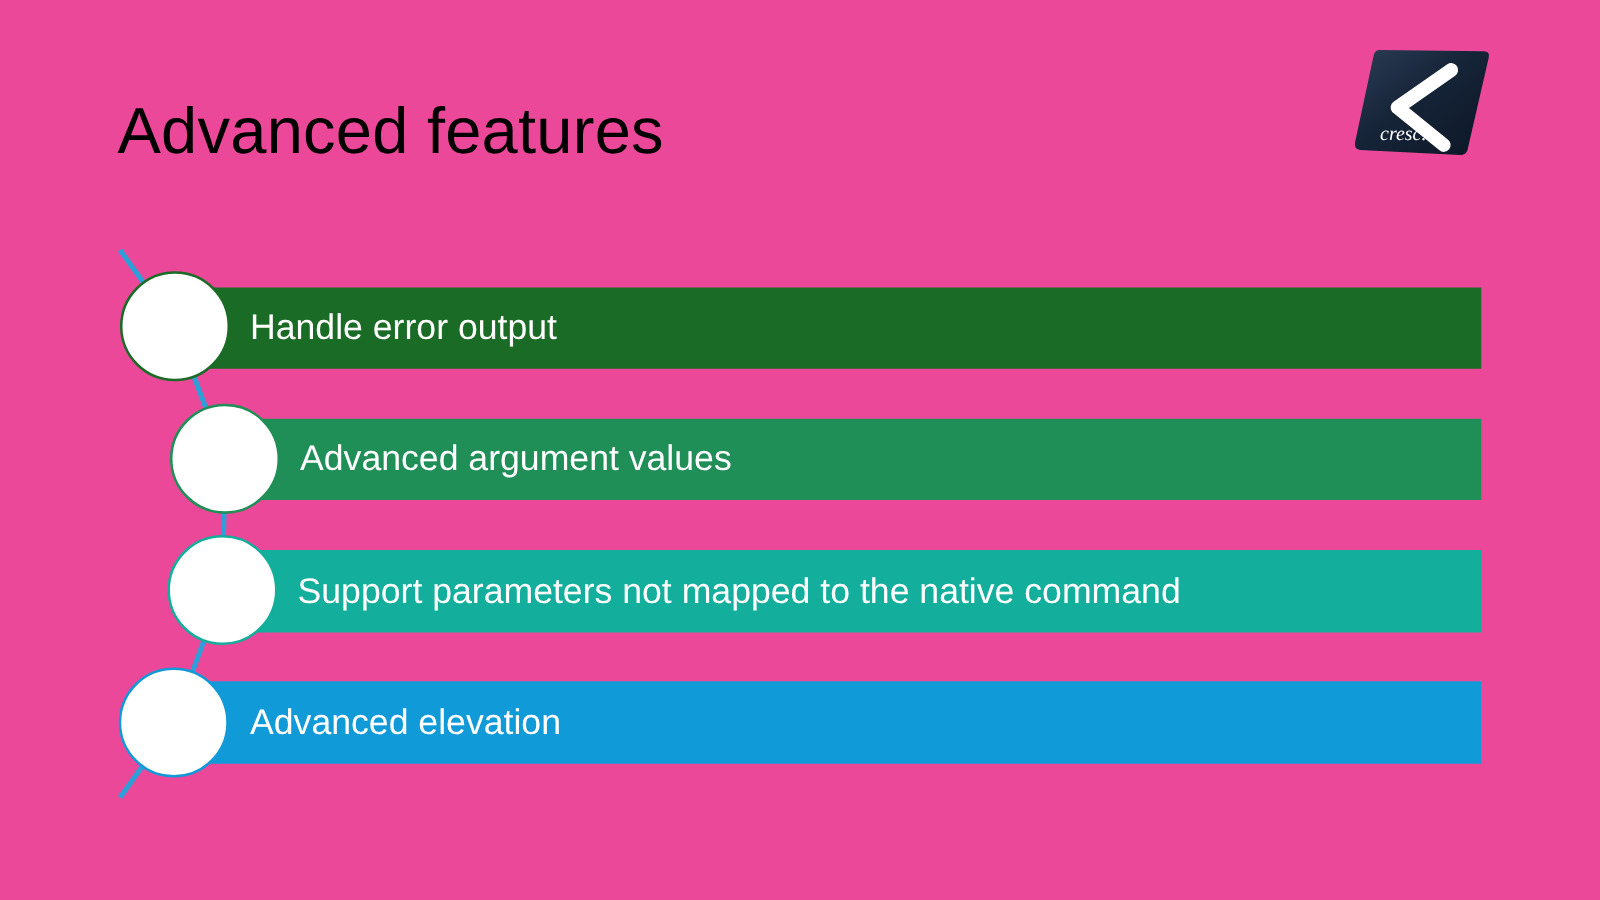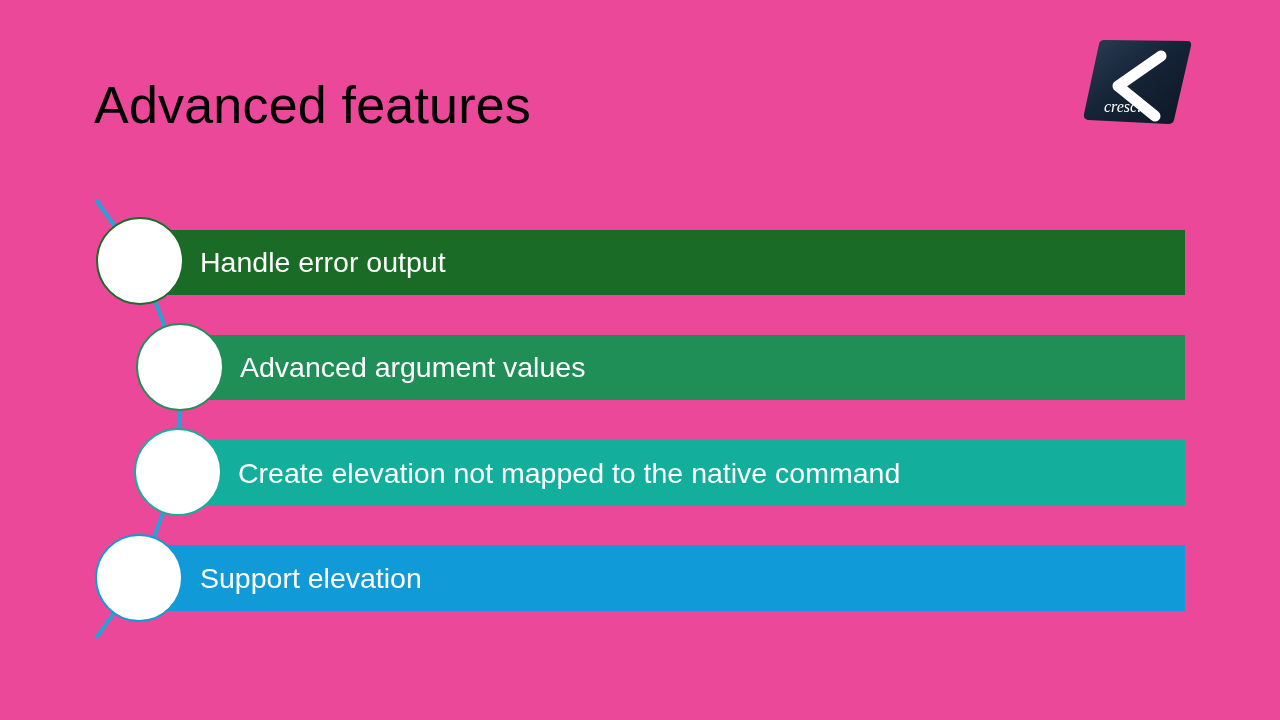--- a/index.html
+++ b/index.html
@@ -186,23 +186,23 @@
       <span class="bar-label" style="color: rgb(255, 255, 255);">Handle error output</span>
     </div>
     <div class="node-circle" id="circle-1" style="border-color: rgb(26, 107, 38);"></div>
 
     <div class="bar" id="bar-2" style="background: rgb(31, 143, 87);">
       <span class="bar-label" style="color: rgb(255, 255, 255);">Advanced argument values</span>
     </div>
     <div class="node-circle" id="circle-2" style="border-color: rgb(31, 143, 87);"></div>
 
     <div class="bar" id="bar-3" style="background: rgb(19, 174, 156);">
-      <span class="bar-label" style="color: rgb(255, 255, 255);">Create elevation not mapped to the native command</span>
+      <span class="bar-label" style="color: rgb(255, 255, 255);">Support parameters not mapped to the native command</span>
     </div>
     <div class="node-circle" id="circle-3" style="border-color: rgb(19, 174, 156);"></div>
 
     <div class="bar" id="bar-4" style="background: rgb(17, 154, 216);">
-      <span class="bar-label" style="color: rgb(255, 255, 255);">Support elevation</span>
+      <span class="bar-label" style="color: rgb(255, 255, 255);">Advanced elevation</span>
     </div>
     <div class="node-circle" id="circle-4" style="border-color: rgb(17, 154, 216);"></div>
 
   </div>
 </div>
 
 </body></html>

